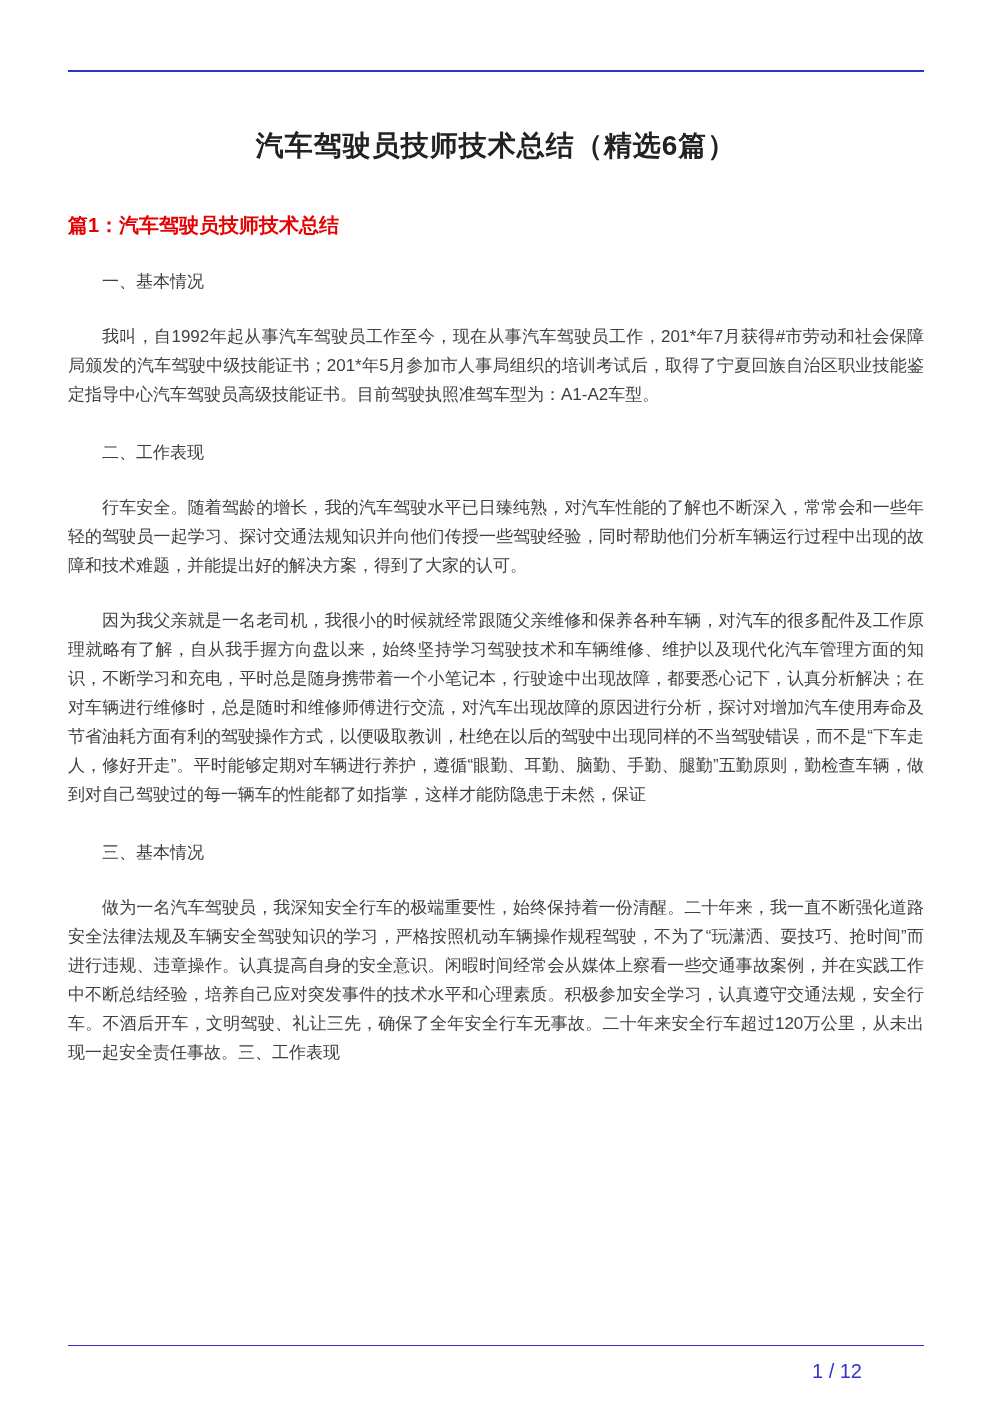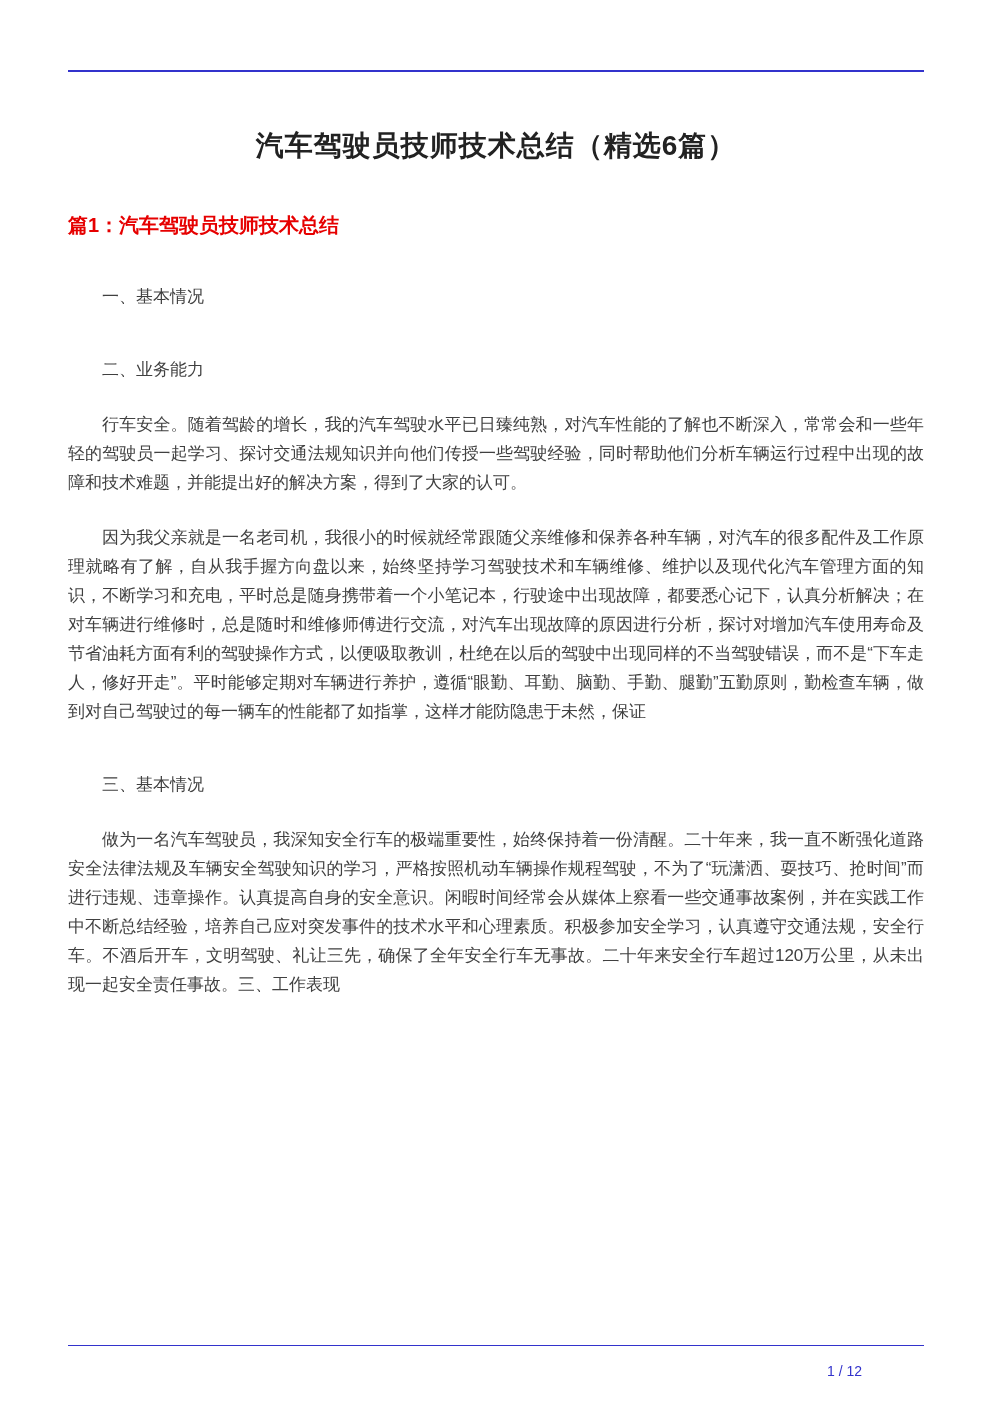--- a/index.html
+++ b/index.html
@@ -51,60 +51,61 @@
     color: var(--heading-red);
   }
   .body-text {
     margin-top: 6px;
     font-size: 17px;
     line-height: 29px;
     color: var(--body-color);
     text-align: justify;
   }
   .section {
-    margin-top: 44px;
+    margin-top: 29px;
     text-indent: 2em;
   }
   .para {
     margin-top: 26px;
     text-indent: 2em;
   }
   .footer-rule {
     position: absolute;
     left: 68px;
     right: 68px;
     bottom: 57px;
     border-top: 1px solid var(--rule-blue);
   }
   .page-number {
     position: absolute;
     right: 130px;
     bottom: 22px;
-    font-size: 14px;
+    font-size: 20px;
     line-height: 20px;
     color: var(--footer-blue);
   }
 </style>
 </head>
 <body>
 
 <div class="page">
 
   <div class="top-rule"></div>
 
   <div class="content">
     <h1 class="doc-title">汽车驾驶员技师技术总结（精选6篇）</h1>
 
     <h2 class="chapter-heading">篇1：汽车驾驶员技师技术总结</h2>
 
     <div class="body-text">
       <p class="section">一、基本情况</p>
 
+      <p class="para">我叫，自1992年起从事汽车驾驶员工作至今，现在从事汽车驾驶员工作，201*年7月获得#市劳动和社会保障局颁发的汽车驾驶中级技能证书；201*年5月参加市人事局组织的培训考试后，取得了宁夏回族自治区职业技能鉴定指导中心汽车驾驶员高级技能证书。目前驾驶执照准驾车型为：A1-A2车型。</p>
 
-      <p class="section">二、业务能力</p>
+      <p class="section">二、工作表现</p>
 
       <p class="para">行车安全。随着驾龄的增长，我的汽车驾驶水平已日臻纯熟，对汽车性能的了解也不断深入，常常会和一些年轻的驾驶员一起学习、探讨交通法规知识并向他们传授一些驾驶经验，同时帮助他们分析车辆运行过程中出现的故障和技术难题，并能提出好的解决方案，得到了大家的认可。</p>
 
       <p class="para">因为我父亲就是一名老司机，我很小的时候就经常跟随父亲维修和保养各种车辆，对汽车的很多配件及工作原理就略有了解，自从我手握方向盘以来，始终坚持学习驾驶技术和车辆维修、维护以及现代化汽车管理方面的知识，不断学习和充电，平时总是随身携带着一个小笔记本，行驶途中出现故障，都要悉心记下，认真分析解决；在对车辆进行维修时，总是随时和维修师傅进行交流，对汽车出现故障的原因进行分析，探讨对增加汽车使用寿命及节省油耗方面有利的驾驶操作方式，以便吸取教训，杜绝在以后的驾驶中出现同样的不当驾驶错误，而不是“下车走人，修好开走”。平时能够定期对车辆进行养护，遵循“眼勤、耳勤、脑勤、手勤、腿勤”五勤原则，勤检查车辆，做到对自己驾驶过的每一辆车的性能都了如指掌，这样才能防隐患于未然，保证</p>
 
       <p class="section">三、基本情况</p>
 
       <p class="para">做为一名汽车驾驶员，我深知安全行车的极端重要性，始终保持着一份清醒。二十年来，我一直不断强化道路安全法律法规及车辆安全驾驶知识的学习，严格按照机动车辆操作规程驾驶，不为了“玩潇洒、耍技巧、抢时间”而进行违规、违章操作。认真提高自身的安全意识。闲暇时间经常会从媒体上察看一些交通事故案例，并在实践工作中不断总结经验，培养自己应对突发事件的技术水平和心理素质。积极参加安全学习，认真遵守交通法规，安全行车。不酒后开车，文明驾驶、礼让三先，确保了全年安全行车无事故。二十年来安全行车超过120万公里，从未出现一起安全责任事故。三、工作表现</p>
 
     </div>

